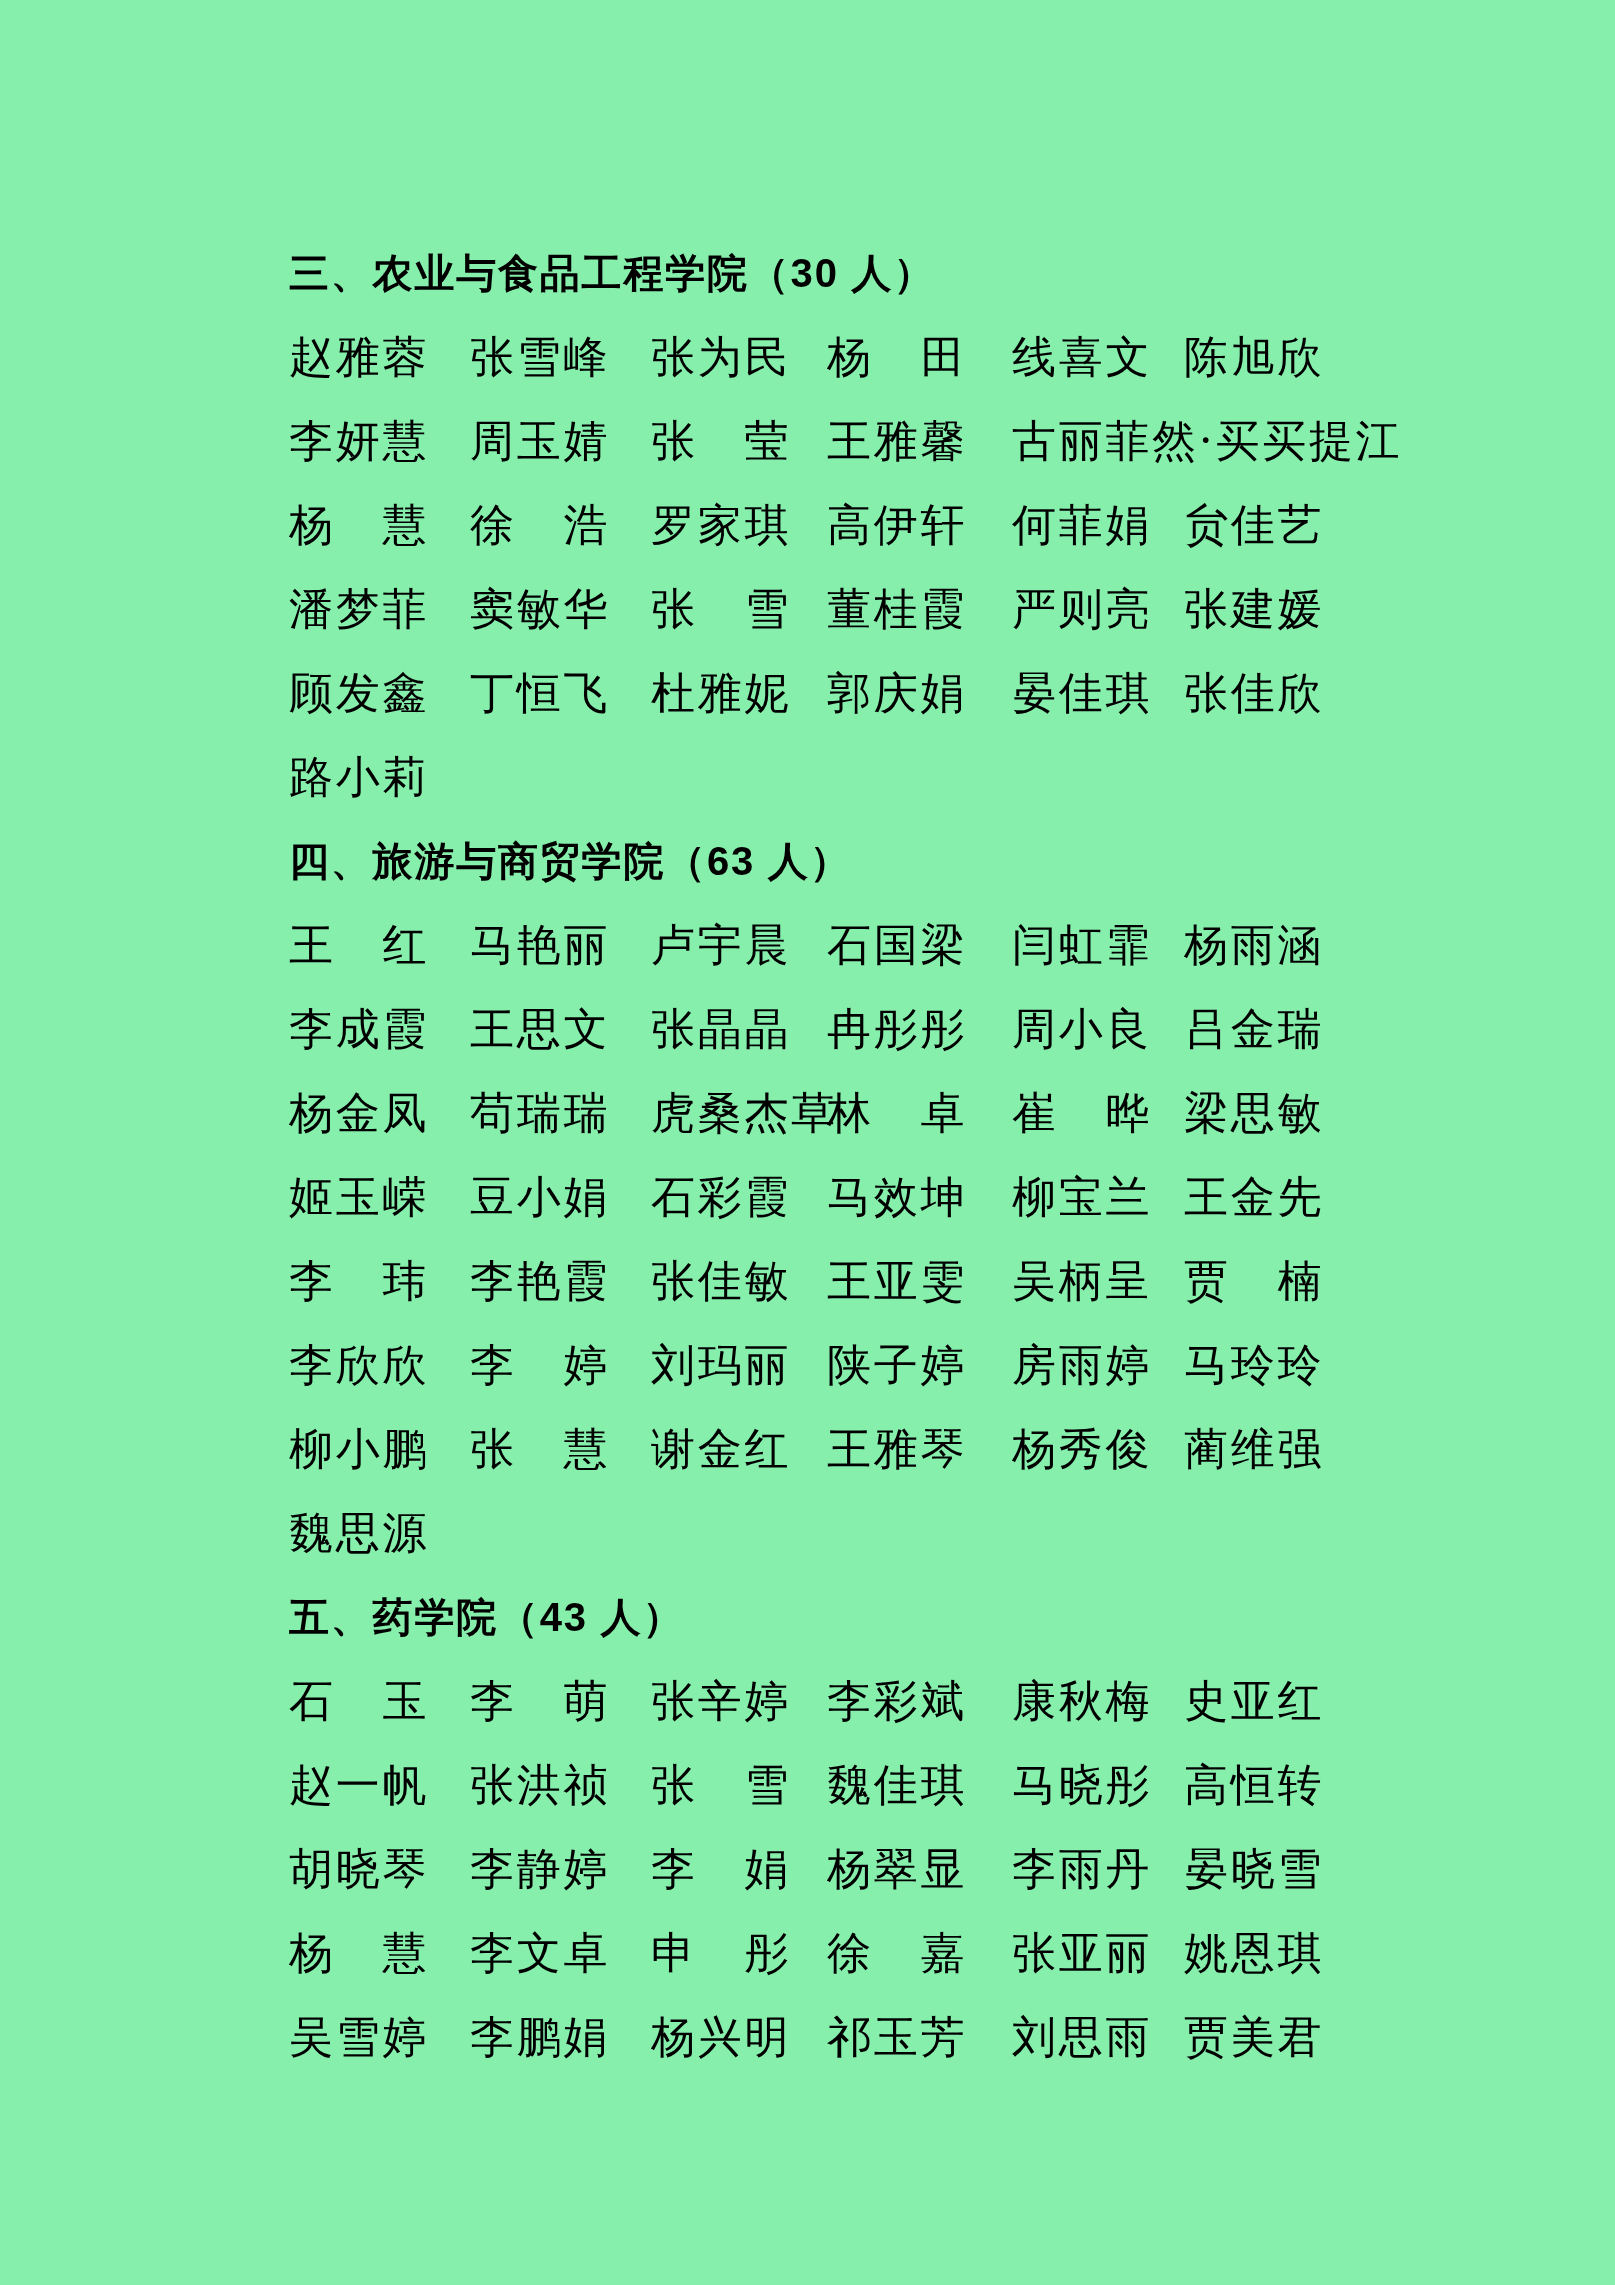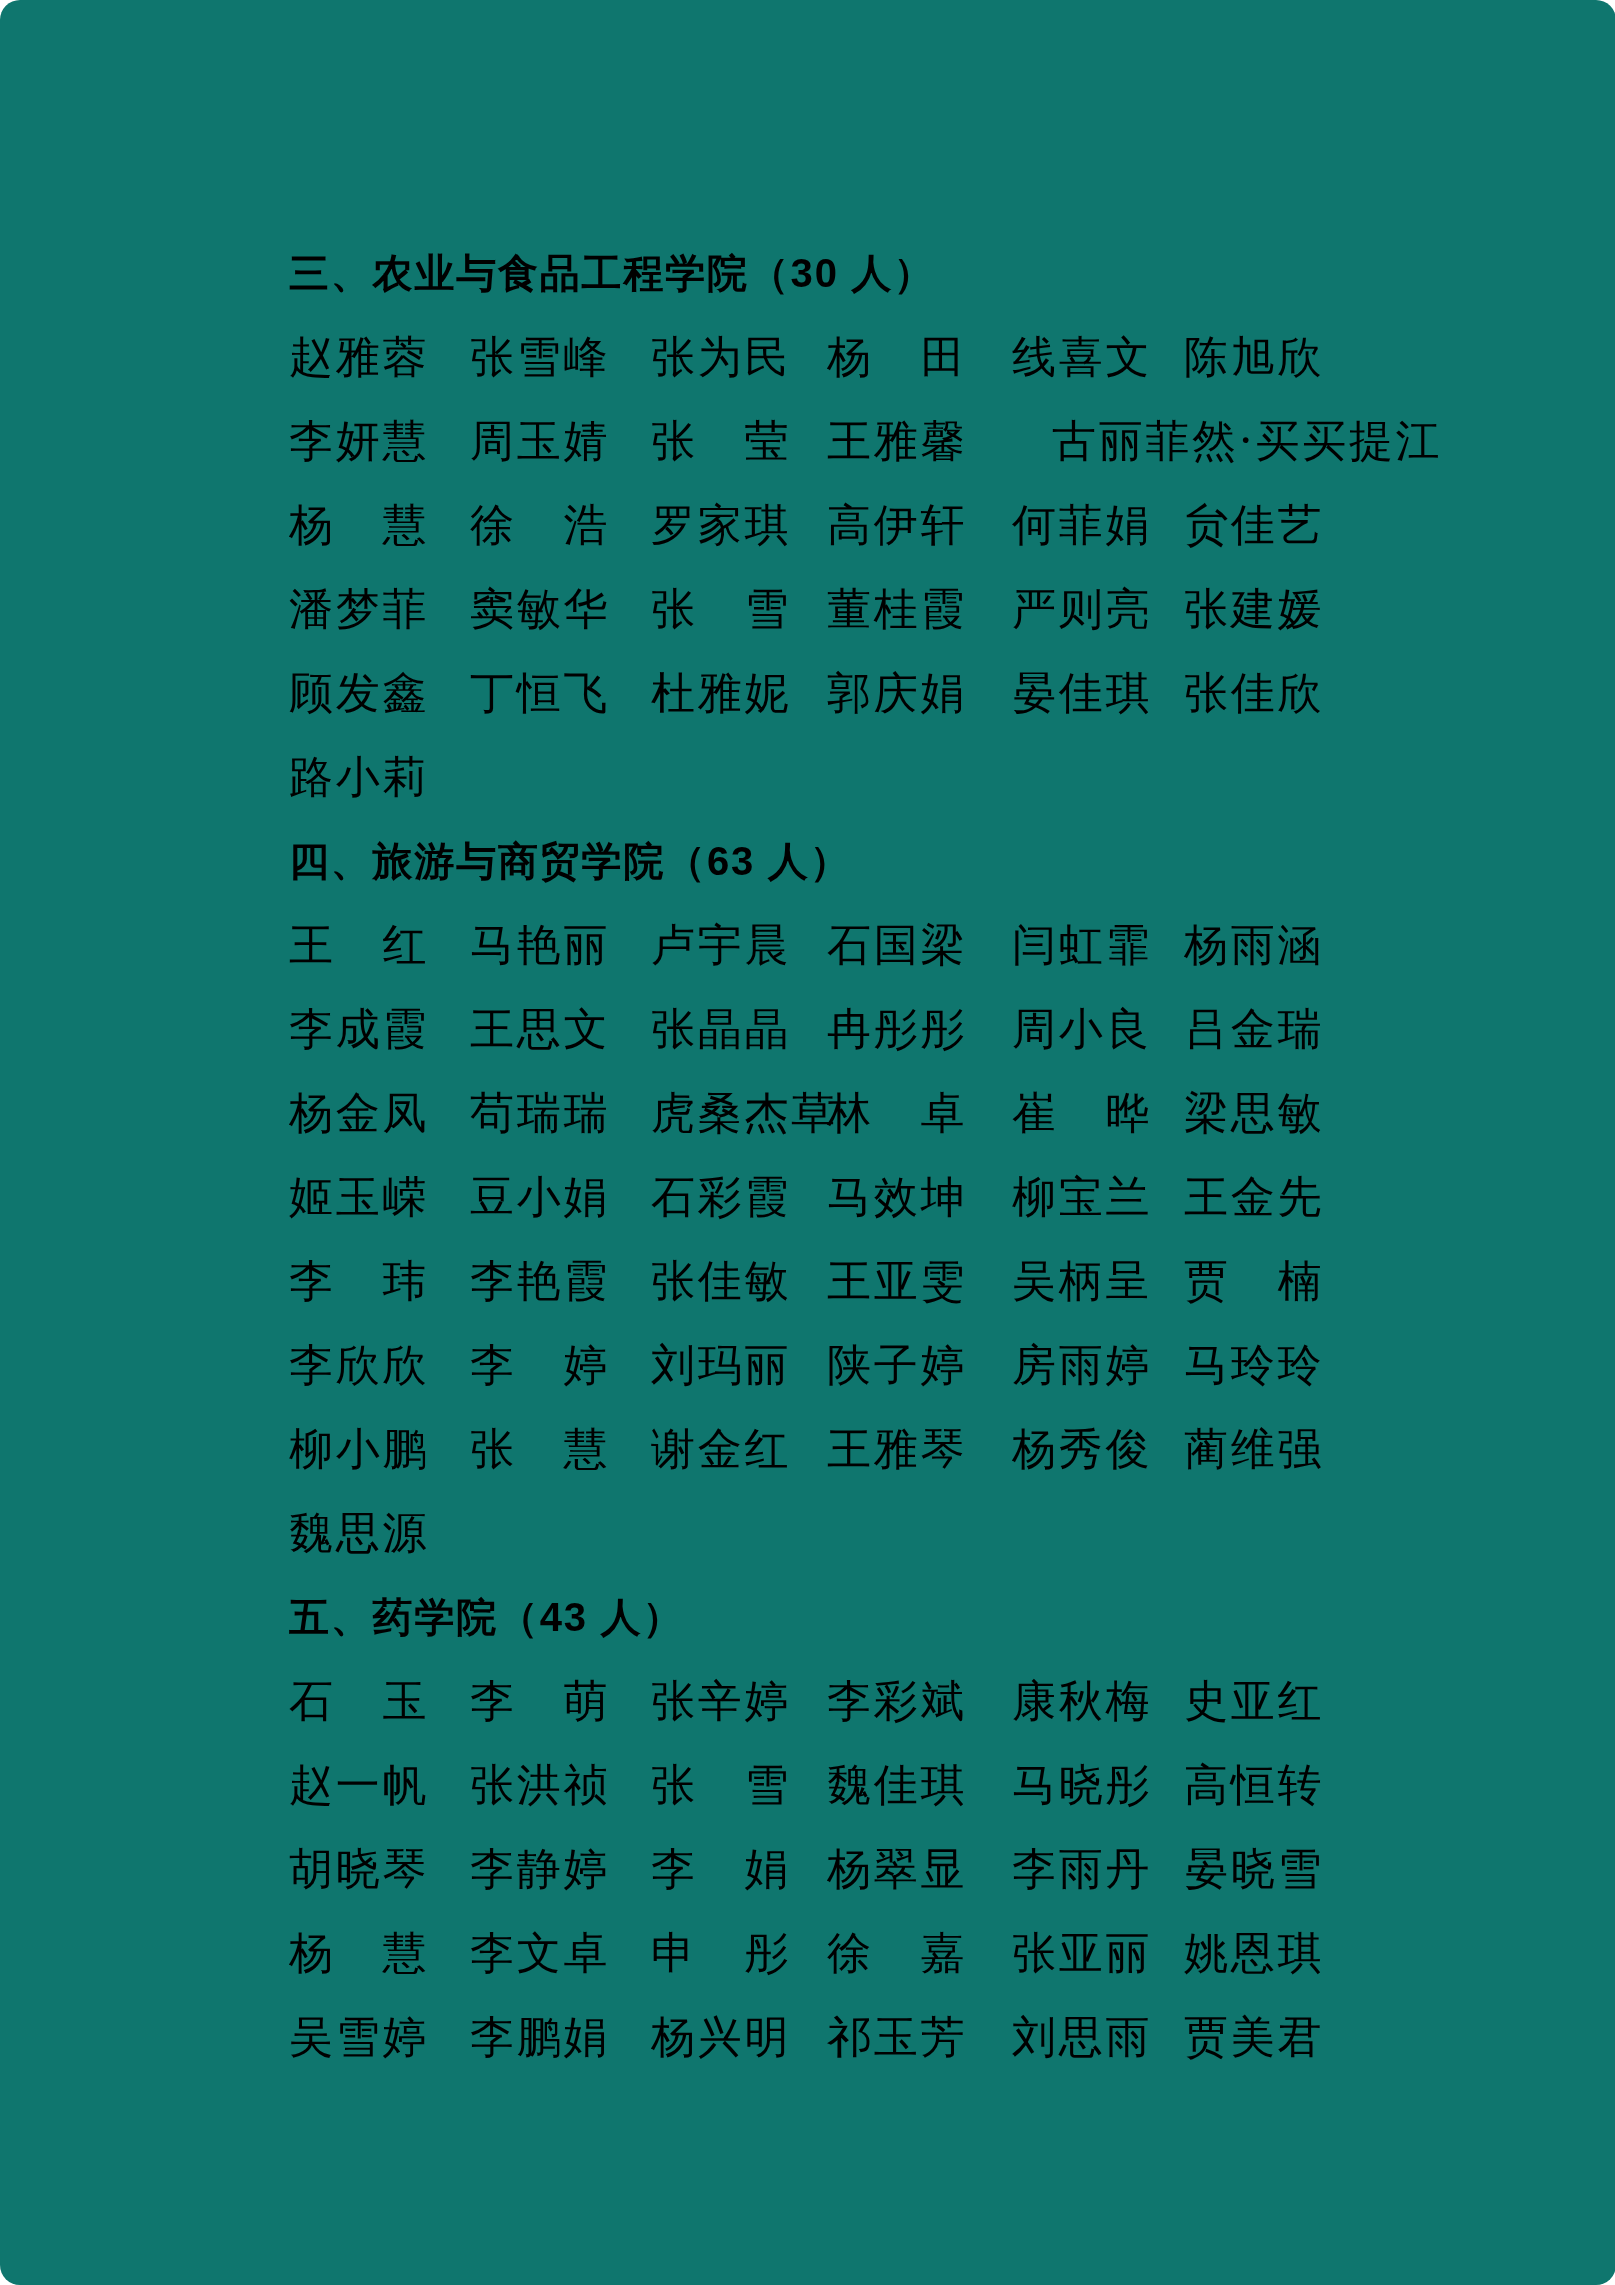--- a/index.html
+++ b/index.html
@@ -7,44 +7,43 @@
   body {
     width: 1616px;
     height: 2285px;
     overflow: hidden;
     color: #000000;
     font-family: "DejaVu Serif", "Liberation Serif", serif;
   }
   .page {
     width: 1616px;
     height: 2285px;
-    background: #0f766e;
+    background: #86efac;
     padding: 231px 253px 0 289px;
-    border-radius: 20px;
   }
   .section { margin: 0; }
   .section-title {
     font-family: "Liberation Sans", "DejaVu Sans", sans-serif;
     font-weight: 700;
     font-size: 40px;
     line-height: 84px;
     letter-spacing: 1.8px;
     white-space: nowrap;
   }
   .name-row {
     display: grid;
     grid-template-columns: 181px 181px 176px 185px 172px 1fr;
     font-size: 44px;
     line-height: 84px;
   }
   .name {
     white-space: nowrap;
     letter-spacing: 2.7px;
   }
-  .span2 { grid-column: span 2; margin-left: 40px; }
+  .span2 { grid-column: span 2; }
 </style>
 </head>
 <body>
 
 <div class="page">
   <div class="content" id="sections-root">
       <div class="section">
         <div class="section-title">三、农业与食品工程学院（30 人）</div>
         <div class="name-row">
           <span class="name">赵雅蓉</span>

